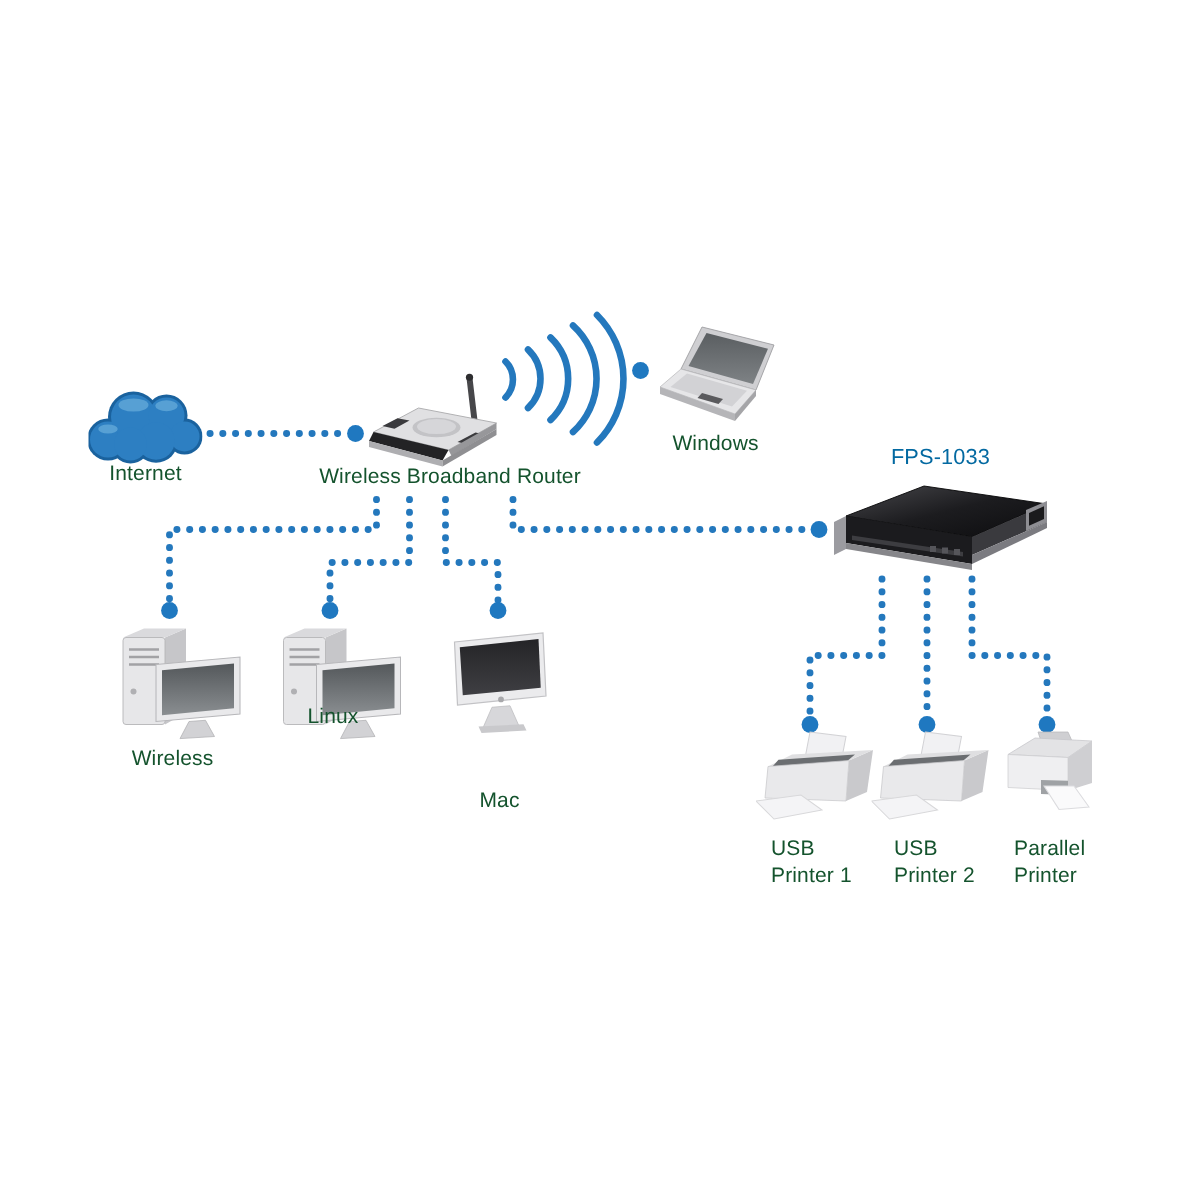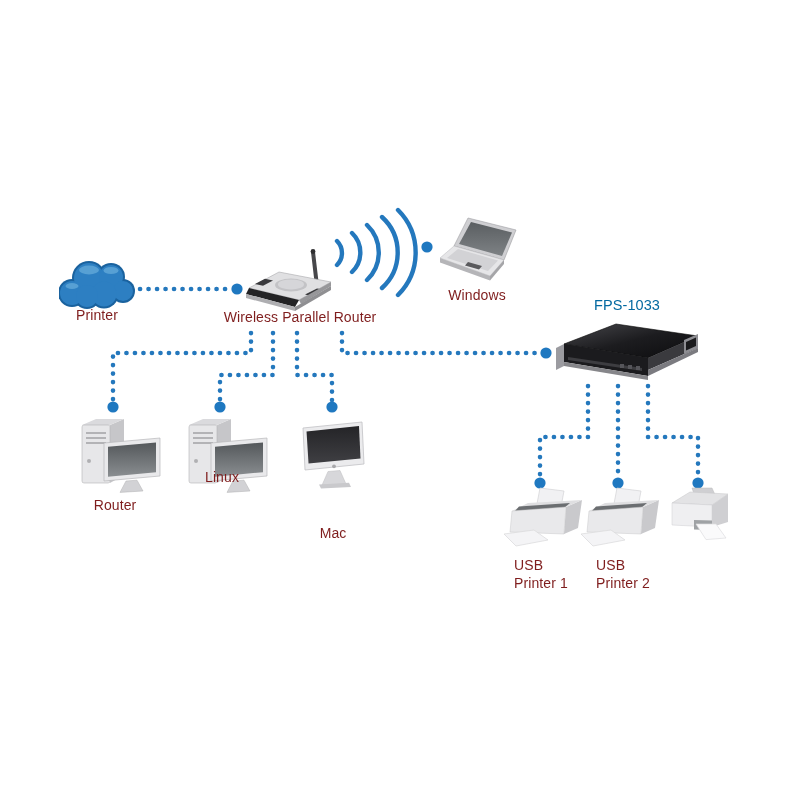--- a/index.html
+++ b/index.html
@@ -4,21 +4,21 @@
 <style>
   html,body{margin:0;padding:0;background:#ffffff;}
   .canvas{
     position:relative;width:800px;height:800px;background:#ffffff;overflow:hidden;
     font-family:"Liberation Sans", sans-serif;
   }
   .layer{position:absolute;left:0;top:0;width:800px;height:800px;}
   .dev{position:absolute;}
   .dev svg{display:block;width:100%;height:100%;}
   .lbl{
-    position:absolute;font-size:14px;line-height:1.32;color:#7f1d1d;
+    position:absolute;font-size:14px;line-height:1.32;color:#14532d;
     white-space:pre-line;letter-spacing:.1px;
   }
   .center{text-align:center;}
   .bold{font-weight:normal;color:#0369a1;font-size:14.5px;}
   .dotline path{fill:none;stroke:#2478bd;stroke-width:4.6;stroke-linecap:round;stroke-dasharray:0.1 8.4;}
   .wifi path{fill:none;stroke:#2478bd;stroke-width:4.4;stroke-linecap:round;}
   .enddots circle{fill:#1f78c0;}
 </style>
 </head>
 <body>
@@ -212,25 +212,27 @@
     <svg viewBox="0 0 74 64">
       <polygon points="28,2 48,2 52,11 31,11" fill="#cfcfd2" stroke="#b8b8bb" stroke-width="0.5"></polygon>
       <polygon points="8,17 26,6 64,8 48,19" fill="#e3e3e5" stroke="#c6c6c9" stroke-width="0.5"></polygon>
       <polygon points="48,19 64,8 64,36 48,41" fill="#cfcfd2"></polygon>
       <polygon points="8,17 48,19 48,41 8,39" fill="#efeff1" stroke="#cdcdd0" stroke-width="0.5"></polygon>
       <polygon points="30,34 48,34.5 48,44 30,43.4" fill="#9fa2a5"></polygon>
       <polygon points="32,38 52,38 62,52 42,53.6" fill="#fafafb" stroke="#dcdcdf" stroke-width="0.7"></polygon>
     </svg>
   </div>
 
-  <div class="lbl center" style="left:47px;top:306px;width:100px">Printer</div>
-  <div class="lbl center" style="left:195px;top:308px;width:210px">Wireless Parallel Router</div>
+  <div class="lbl center" style="left:47px;top:306px;width:100px">Internet</div>
+  <div class="lbl center" style="left:195px;top:308px;width:210px">Wireless Broadband Router</div>
   <div class="lbl center" style="left:427px;top:286px;width:100px">Windows</div>
   <div class="lbl center bold" style="left:577px;top:296px;width:100px">FPS-1033</div>
-  <div class="lbl center" style="left:65px;top:496px;width:100px">Router</div>
+  <div class="lbl center" style="left:65px;top:496px;width:100px">Wireless</div>
   <div class="lbl center" style="left:172px;top:468px;width:100px">Linux</div>
   <div class="lbl center" style="left:283px;top:524px;width:100px">Mac</div>
   <div class="lbl" style="left:514px;top:556px;width:80px">USB
 Printer 1</div>
   <div class="lbl" style="left:596px;top:556px;width:80px">USB
 Printer 2</div>
+  <div class="lbl" style="left:676px;top:556px;width:80px">Parallel
+Printer</div>
 
 </div>
 
 </body></html>

